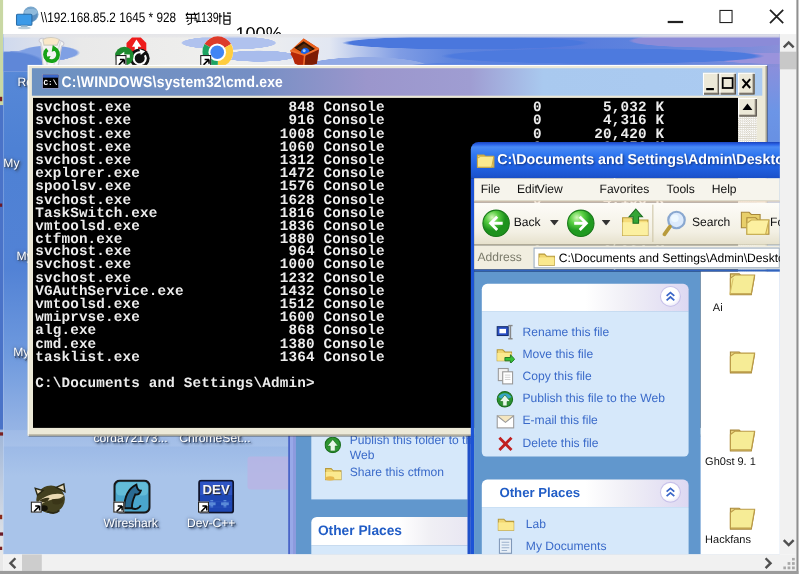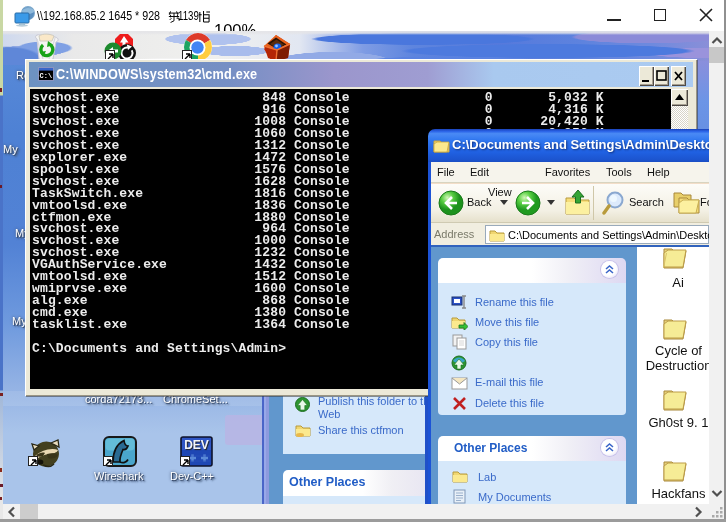--- a/index.html
+++ b/index.html
@@ -69,21 +69,21 @@
   #bgexp { left:259px; top:361px; width:166px; height:112px; }
   #fexp { left:425px; top:98px; width:281px; height:375px; }
   .taskpanel { position:absolute; background:#d6e8fa; }
   .tp-head { position:absolute; font-weight:bold; font-size:12px; color:#215dc6; }
   .tp-item { position:absolute; font-size:11px; color:#3a6ac9; white-space:nowrap; }
   .chev { position:absolute; width:17px; height:17px; border-radius:50%;
      background:radial-gradient(circle at 40% 35%, #ffffff 55%, #dcd6f2 100%);
      box-shadow:0 0 0 1px #c8c2ea; }
 
   .folder { position:absolute; }
-  .flabel { position:absolute; font-size:13px; color:#111; text-align:center; }
+  .flabel { position:absolute; font-size:10px; color:#111; }
 </style>
 </head>
 <body>
 <div id="page">
   <div class="abs" id="leftsliver"></div>
   <div class="abs" style="left:0; top:88px; width:2px; height:4px; background:#7a2020;"></div>
   <div class="abs" style="left:0; top:185px; width:2px; height:3px; background:#6a1a28;"></div>
   <div class="abs" style="left:0; top:393px; width:3px; height:3px; background:#7a2020;"></div>
   <div class="abs" style="left:0; top:468px; width:2px; height:4px; background:#8a2a1a;"></div>
   <div class="abs" style="left:0; top:484px; width:3px; height:3px; background:#6a1a28;"></div>
@@ -307,21 +307,21 @@
 
       <div class="abs" style="left:0; top:33px; width:3px; height:342px; background:#1c53d6;"></div>
       <div class="abs" style="left:3px; top:33px; width:278px; height:21px; background:#f6f4ec; border-bottom:1px solid #d8d4c0;"></div>
       <div class="abs" style="left:3px; top:54px; width:278px; height:40px; background:linear-gradient(180deg,#fdfcf8 0%,#f3f0e4 70%,#e6e1cc 100%); border-bottom:1px solid #cfcab2; border-top:1px solid #f3ddc8;"></div>
       <div class="abs" style="left:3px; top:94px; width:278px; height:22px; background:#f1eee0;"></div>
       <div class="abs" style="left:3px; top:116px; width:278px; height:2px; background:#3163bd;"></div>
 
       <div class="abs" style="left:0; top:37px; width:281px; height:14px; font-size:11px; color:#111;">
         <span class="abs" style="left:9px;">File</span>
           <span class="abs" style="left:42px;">Edit</span>
-          <span class="abs" style="left:60px;margin-top:20px;">View</span>
+          <span class="abs" style="left:60px;">View</span>
           <span class="abs" style="left:117px;">Favorites</span>
           <span class="abs" style="left:178px;">Tools</span>
           <span class="abs" style="left:219px;">Help</span>
       </div>
 
       <svg class="abs" style="left:10px; top:61px;" width="26" height="26" viewBox="0 0 26 26">
         <circle cx="13" cy="13" r="12" fill="url(#gb1)" stroke="#1a7a1a" stroke-width="1"></circle>
         <defs>
             <radialGradient id="gb1" cx="0.35" cy="0.28">
               <stop offset="0" stop-color="#d2f7b8"></stop>
@@ -403,20 +403,21 @@
         <rect x="1" y="1" width="9" height="11" fill="#f2f2f2" stroke="#999"></rect>
         <rect x="5" y="4" width="9" height="11" fill="#ffffff" stroke="#999"></rect>
         <path d="M7 7 h5 M7 9 h5 M7 11 h5" stroke="#ccc" stroke-width="0.8"></path>
       </svg>
       <div class="tp-item" style="left:47px; top:207px;">Copy this file</div>
       <svg class="abs" style="left:23px; top:226px;" width="16" height="16" viewBox="0 0 16 16">
         <circle cx="8" cy="8" r="7" fill="#2d9631" stroke="#1c6e20"></circle>
         <path d="M2 6 a7 7 0 0 1 12 0 a10 10 0 0 1 -12 0" fill="#3aa8e0" opacity="0.85"></path>
         <path d="M8 4 L13 10 H10 V14 H6 V10 H3 Z" fill="#e8f8e8" stroke="#1c6e20" stroke-width="0.6"></path>
       </svg>
+      <div class="tp-item" style="left:47px; top:227px;">Publish this file to the Web</div>
       <svg class="abs" style="left:23px; top:248px;" width="17" height="13" viewBox="0 0 17 13">
         <rect x="1" y="1" width="15" height="11" fill="#fff" stroke="#999"></rect>
         <path d="M1 1 L8.5 7 L16 1" fill="#f4e6c0" stroke="#999"></path>
       </svg>
       <div class="tp-item" style="left:47px; top:247px;">E-mail this file</div>
       <svg class="abs" style="left:24px; top:267px;" width="15" height="15" viewBox="0 0 15 15">
         <path d="M2 2 L13 13 M13 2 L2 13" stroke="#c02020" stroke-width="2.6"></path>
       </svg>
       <div class="tp-item" style="left:47px; top:268px;">Delete this file</div>
 
@@ -441,21 +442,20 @@
       <div class="folder" style="left:233px; top:115px;"><svg width="28" height="26" viewBox="0 0 28 26">
         <path d="M3 5 h8 l2 2 h12 l-3 17 h-19 Z" fill="#e8d27c" stroke="#a8883a" stroke-width="1"></path>
         <path d="M3 9 l4 -3 h18 l-3 17 h-19 Z" fill="#f6ec96" stroke="#bc9c48" stroke-width="1"></path>
         <path d="M2 24 l3 -15 h1 l-3 15 Z" fill="#d8c267"></path>
       </svg></div>
       <div class="flabel" style="left:220px; top:146px; width:60px;">Ai</div>
       <div class="folder" style="left:233px; top:186px;"><svg width="28" height="26" viewBox="0 0 28 26">
         <path d="M3 5 h8 l2 2 h12 l-3 17 h-19 Z" fill="#e8d27c" stroke="#a8883a" stroke-width="1"></path>
         <path d="M3 9 l4 -3 h18 l-3 17 h-19 Z" fill="#f6ec96" stroke="#bc9c48" stroke-width="1"></path>
       </svg></div>
-      <div class="flabel" style="left:213px; top:214px; width:75px;">Cycle of<br>Destruction</div>
       <div class="folder" style="left:233px; top:257px;"><svg width="28" height="26" viewBox="0 0 28 26">
         <path d="M3 5 h8 l2 2 h12 l-3 17 h-19 Z" fill="#e8d27c" stroke="#a8883a" stroke-width="1"></path>
         <path d="M3 9 l4 -3 h18 l-3 17 h-19 Z" fill="#f6ec96" stroke="#bc9c48" stroke-width="1"></path>
       </svg></div>
       <div class="flabel" style="left:213px; top:286px; width:75px;">Gh0st 9. 1</div>
       <div class="folder" style="left:233px; top:328px;"><svg width="28" height="26" viewBox="0 0 28 26">
         <path d="M3 5 h8 l2 2 h12 l-3 17 h-19 Z" fill="#e8d27c" stroke="#a8883a" stroke-width="1"></path>
         <path d="M3 9 l4 -3 h18 l-3 17 h-19 Z" fill="#f6ec96" stroke="#bc9c48" stroke-width="1"></path>
       </svg></div>
       <div class="flabel" style="left:213px; top:357px; width:75px;">Hackfans</div>

